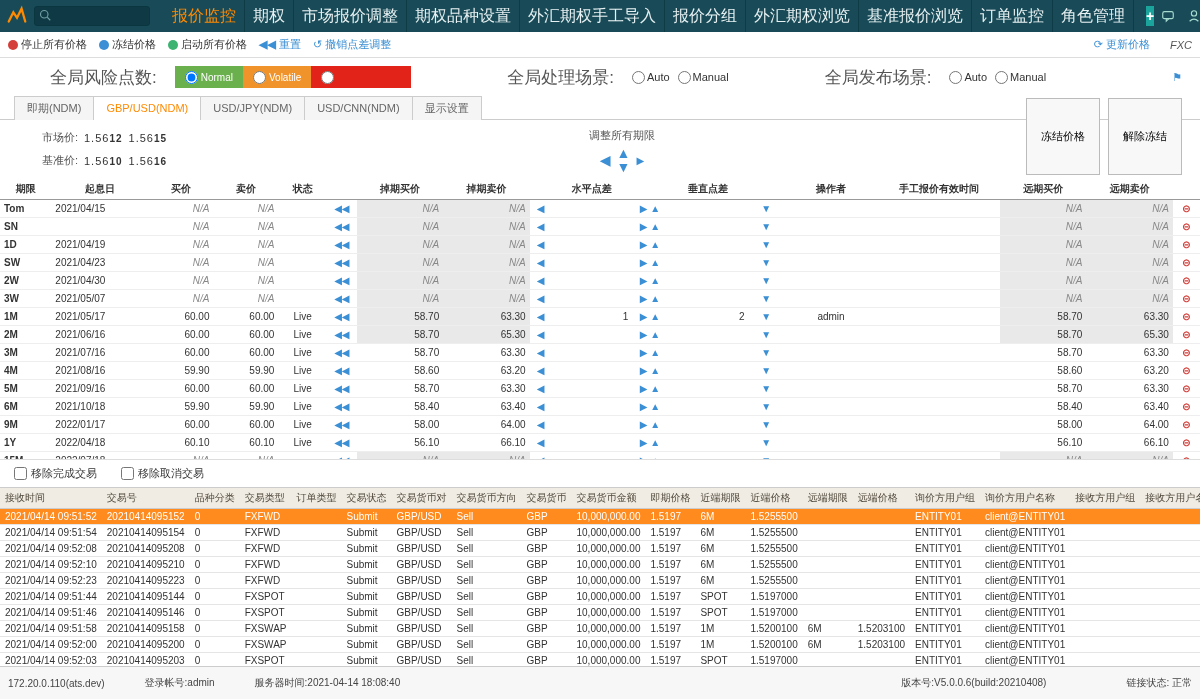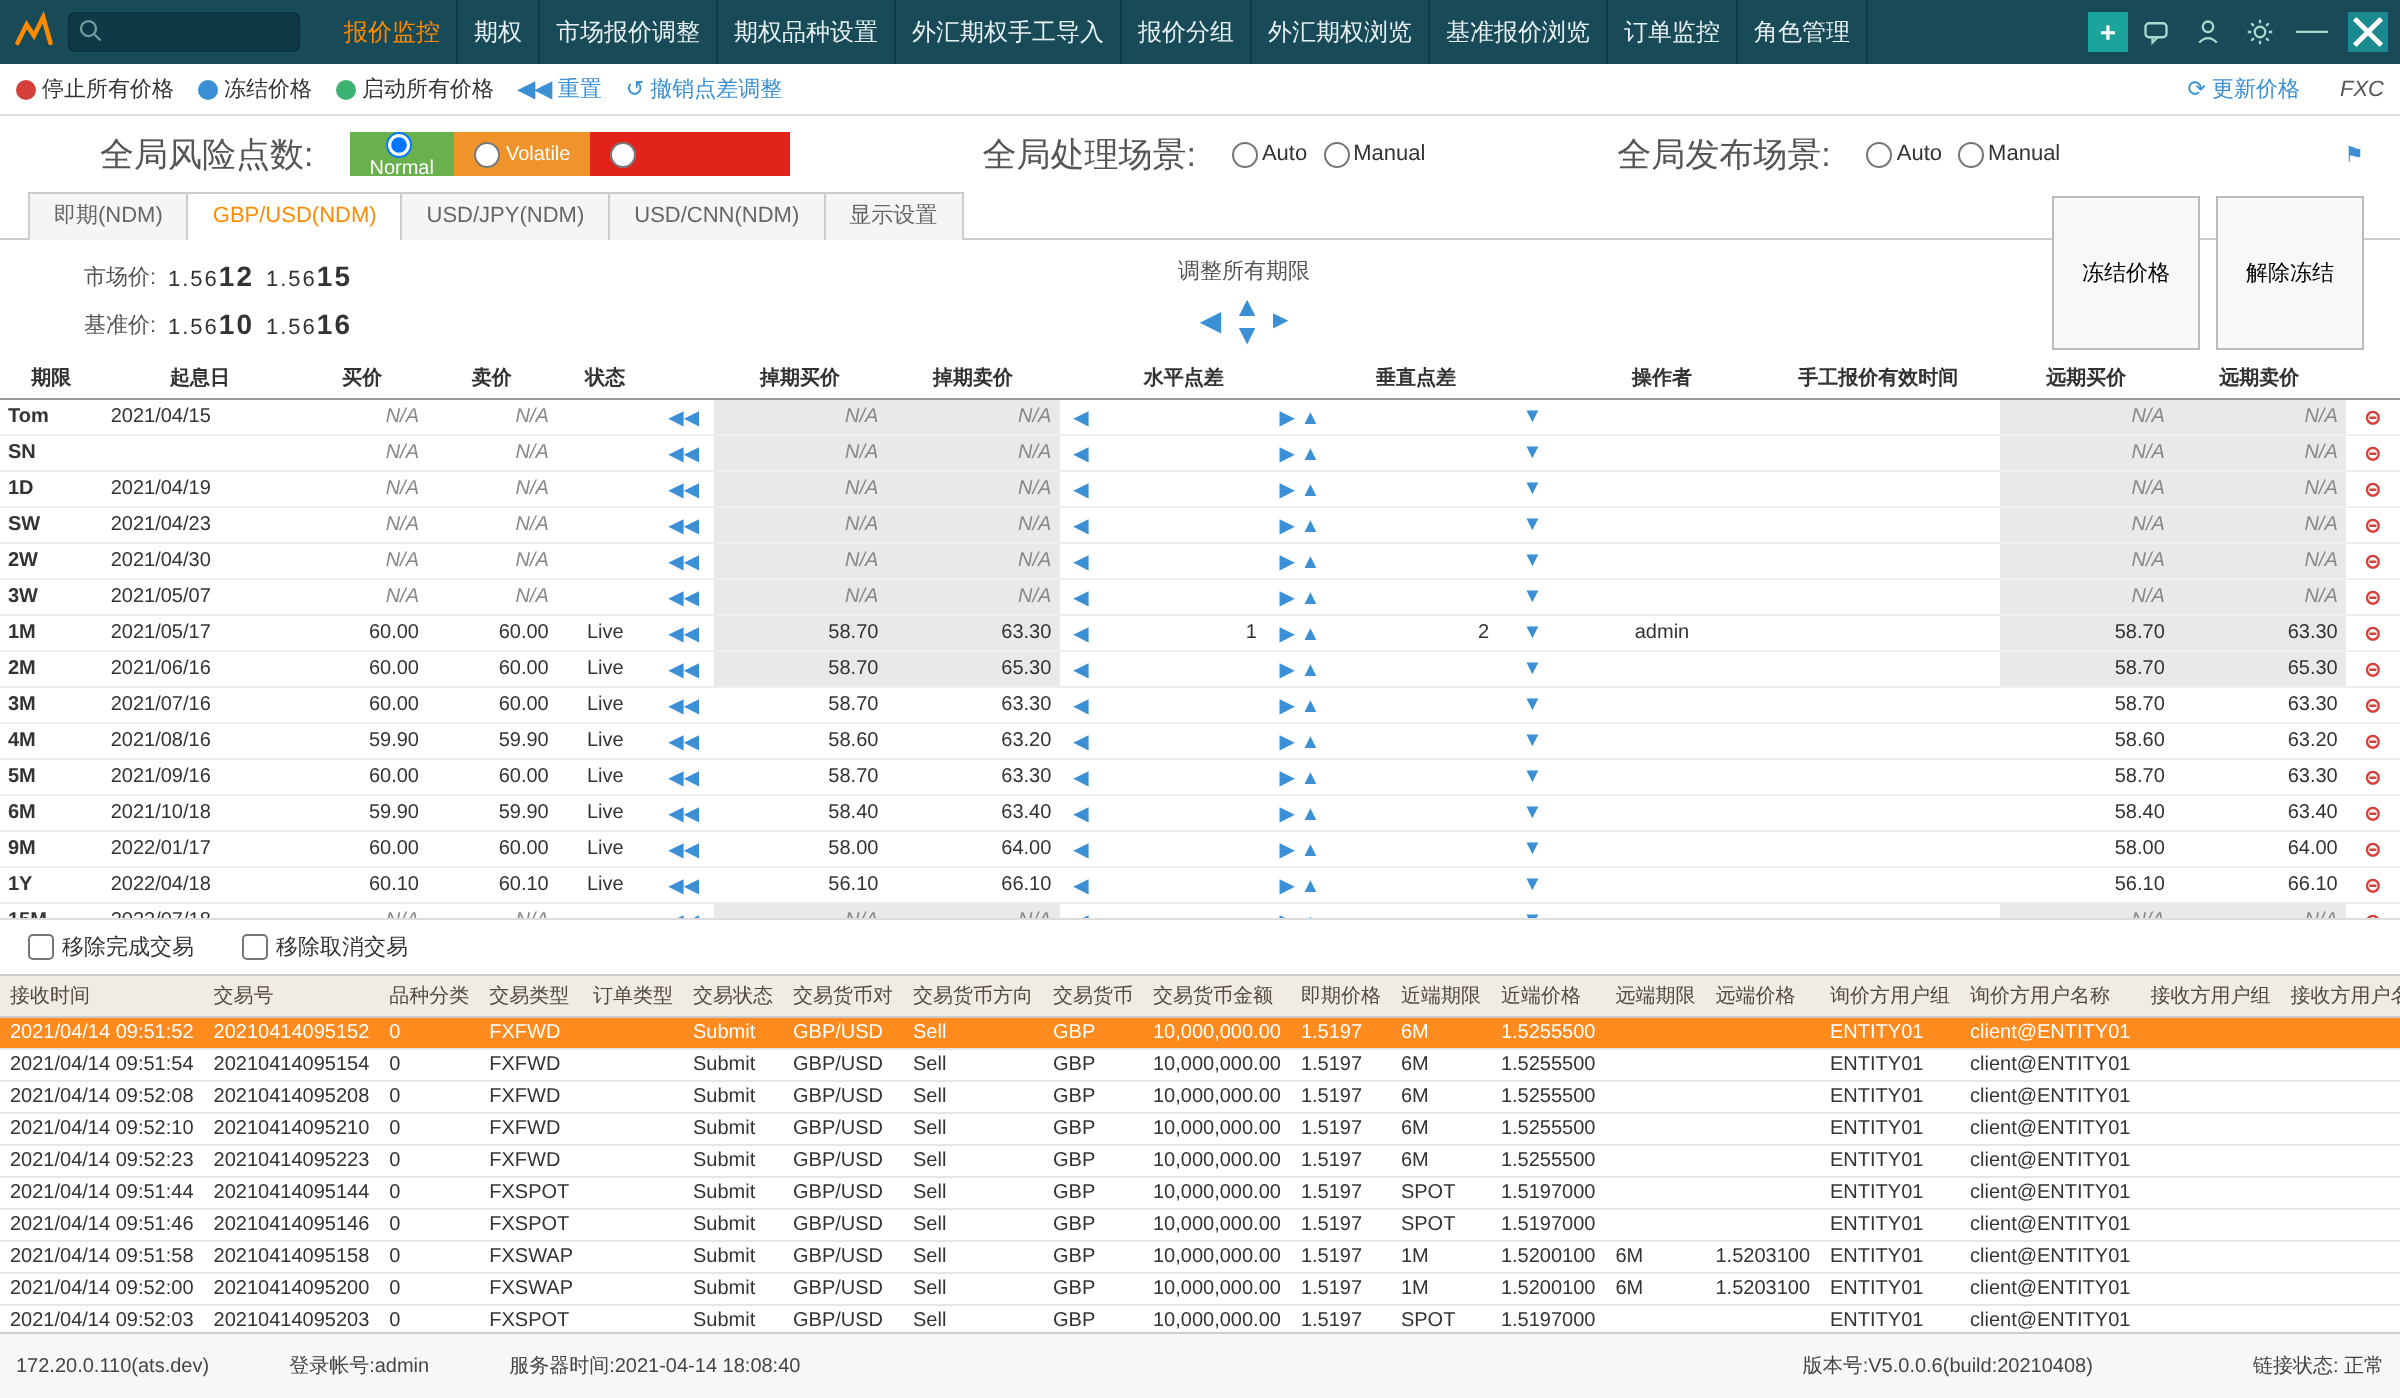--- a/index.html
+++ b/index.html
@@ -5,21 +5,21 @@
 *{box-sizing:border-box;margin:0;padding:0;font-family:"Microsoft YaHei",Arial,sans-serif;}
 body{background:#fff;font-size:11px;color:#333;width:1200px;height:699px;overflow:hidden;position:relative;}
 
 .titlebar{background:#184b57;height:32px;display:flex;align-items:center;padding:0 6px;color:#fff;gap:6px;}
 .logo{width:22px;height:22px;display:flex;align-items:center;}
 .logo svg{width:22px;height:22px;}
 .searchwrap{border:1px solid #0a3640;background:#0f3a45;border-radius:3px;display:flex;align-items:center;height:20px;padding:0 4px;}
 .searchwrap svg{width:12px;height:12px;opacity:.7;}
 .searchwrap input{background:transparent;border:none;outline:none;color:#fff;width:90px;font-size:11px;margin-left:4px;}
 .navtabs{display:flex;flex:1;gap:0;margin-left:8px;}
-.navtab{padding:0 8px;height:32px;line-height:32px;border-right:1px solid #0e3b46;color:#e7f0f2;font-size:12px;cursor:pointer;white-space:nowrap;text-align:right;}
+.navtab{padding:0 8px;height:32px;line-height:32px;border-right:1px solid #0e3b46;color:#e7f0f2;font-size:16px;cursor:pointer;white-space:nowrap;text-align:right;}
 .navtab.active{color:#ff8a00;}
 .addbtn{width:20px;height:20px;background:#1aa49c;color:#fff;display:flex;align-items:center;justify-content:center;font-size:14px;font-weight:bold;cursor:pointer;margin-left:6px;}
 .titleicons{display:flex;gap:10px;align-items:center;margin-left:auto;}
 .ticon{width:16px;height:16px;cursor:pointer;opacity:.8;display:flex;align-items:center;justify-content:center;}
 .ticon svg{width:14px;height:14px;}
 .closebtn{background:#1a8a8f;width:20px;height:20px;display:flex;align-items:center;justify-content:center;cursor:pointer;}
 
 .toolbar{height:26px;border-bottom:1px solid #ddd;display:flex;align-items:center;padding:0 8px;gap:12px;background:#fff;}
 .tbtn{display:flex;align-items:center;gap:3px;font-size:11px;color:#333;cursor:pointer;}
 .tbtn .dot{width:10px;height:10px;border-radius:50%;}
@@ -27,39 +27,39 @@
 .dot.blue{background:#3b8fd4;}
 .dot.green{background:#3cb371;}
 .tspacer{flex:1;}
 .tlink{color:#3b8fd4;cursor:pointer;display:flex;align-items:center;gap:3px;}
 
 .riskrow{height:38px;display:flex;align-items:center;padding:0 18px 0 50px;gap:18px;}
 .risklabel{font-size:17px;color:#555;}
 .riskbtns{display:flex;height:22px;}
 .rbtn{height:22px;padding:0 10px;display:flex;align-items:center;font-size:10px;color:#fff;}
 .rbtn input{margin-right:3px;}
-.rbtn.normal{background:#6ab04c;flex-direction:column;}
+.rbtn.normal{background:#6ab04c;}
 .rbtn.volatile{background:#f0932b;}
 .rbtn.crisis{background:#e2231a;width:100px;}
 .radiogrp{display:flex;align-items:center;gap:8px;font-size:11px;}
 .radiogrp label{display:flex;align-items:center;gap:2px;}
 .flagicon{margin-left:auto;color:#3b8fd4;cursor:pointer;}
 
 .innertabs{display:flex;border-bottom:1px solid #ccc;height:24px;padding-left:14px;}
 .itab{padding:0 12px;border:1px solid #ccc;border-bottom:none;height:24px;line-height:22px;margin-right:-1px;background:#f5f5f5;font-size:11px;cursor:pointer;color:#666;}
 .itab.active{background:#fff;color:#ff8a00;}
 
 .quotepanel{padding:8px 18px 4px 18px;}
 .arrowtitle{text-align:center;font-size:11px;color:#555;margin-bottom:2px;}
 .arrowcluster{display:flex;justify-content:center;align-items:center;gap:6px;font-size:14px;color:#3b8fd4;height:30px;position:relative;}
 .arrowcol{display:flex;flex-direction:column;align-items:center;line-height:1;}
 .qrow{display:flex;align-items:center;gap:6px;margin:2px 0;font-size:11px;}
 .qrow .lbl{width:60px;text-align:right;color:#555;}
 .qrow .val{letter-spacing:1px;}
-.qrow .val b{font-size:14px;}
+.qrow .val b{font-size:10px;}
 .panelbtns{float:right;margin-top:-30px;display:flex;gap:8px;}
 .pbtn{border:1px solid #bbb;background:#f8f8f8;padding:4px 14px;font-size:11px;cursor:pointer;}
 
 .gridwrap{overflow:auto;max-height:280px;}
 table.grid{border-collapse:collapse;width:100%;table-layout:fixed;font-size:10px;}
 table.grid th{border-bottom:1px solid #999;padding:3px 4px;font-weight:bold;text-align:center;background:#fff;color:#333;height:20px;}
 table.grid td{border-bottom:1px solid #eee;padding:1px 4px;text-align:right;height:18px;white-space:nowrap;overflow:hidden;}
 table.grid td.l{text-align:left;}
 table.grid td.c{text-align:center;}
 table.grid .arL,.arR,.arU,.arD{color:#3b8fd4;cursor:pointer;font-size:10px;}

